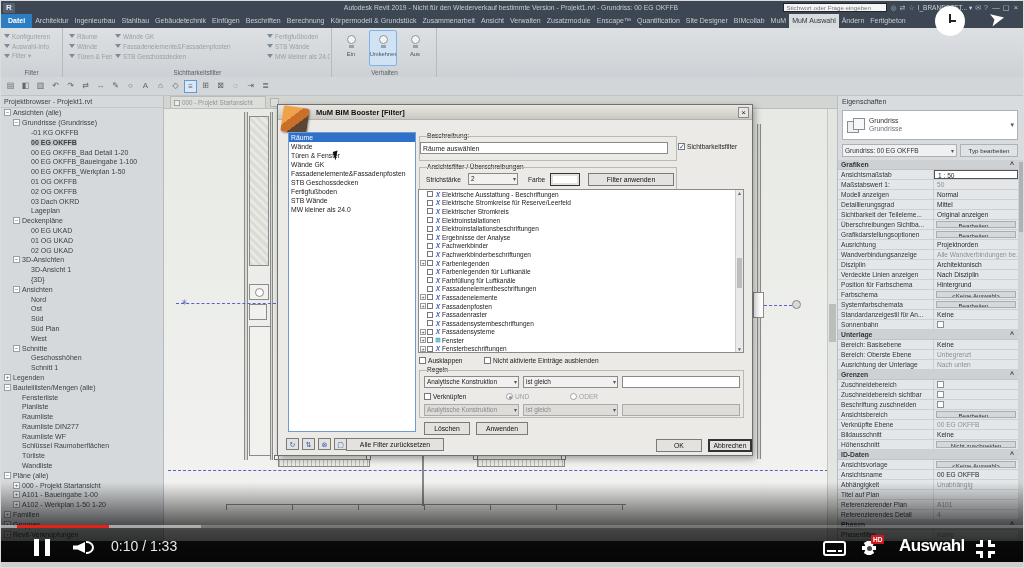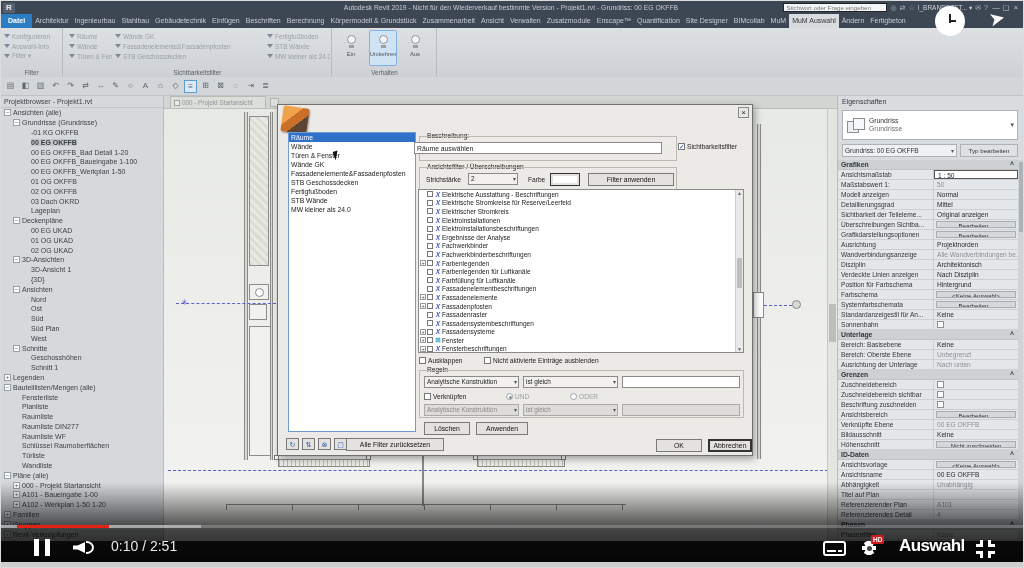--- a/index.html
+++ b/index.html
@@ -529,38 +529,39 @@
     <div class="art sqm" style="left:309px;top:359px;"></div>
     <div class="art sqm" style="left:397px;top:359px;"></div>
     <div class="art" style="left:258px;top:352px;width:2px;height:58px;border-left:1px solid #88888a;border-right:1px solid #88888a;"></div>
     <div class="art" style="left:62px;top:408px;width:400px;height:6px;border-top:1px solid #8a8a86;background:repeating-linear-gradient(90deg,#8a8a86 0 1px,transparent 1px 66px);"></div>
     <div id="cv-scroll">
         <div id="cv-thumb"></div>
       </div>
   </div>
 
   <div id="dialog">
+    <div id="dtitle">MuM BIM Booster [Filter]</div>
     <div id="dclose">×</div>
     <div id="dlogo"></div>
     <div id="dcats">
         <div class="cat sel">Räume</div>
         <div class="cat">Wände</div>
         <div class="cat">Türen &amp; Fenster</div>
         <div class="cat">Wände GK</div>
         <div class="cat">Fassadenelemente&amp;Fassadenpfosten</div>
         <div class="cat">STB Geschossdecken</div>
         <div class="cat">Fertigfußboden</div>
         <div class="cat">STB Wände</div>
         <div class="cat">MW kleiner als 24.0</div>
       </div>
     <div id="dcursor"></div>
 
     <span class="grplbl" style="left:147px;top:27px;">Beschreibung:</span>
     <div class="grp" style="left:141px;top:31px;width:258px;height:25px;"></div>
-    <input class="dinput" style="left: 136px; top: 37px; width: 248px;" value="Räume auswählen">
+    <input class="dinput" style="left: 142px; top: 37px; width: 248px;" value="Räume auswählen">
 
     <div class="cbrow" style="left:400px;top:38px;">
       <span class="cb on">✓</span>
       <span>Sichtbarkeitsfilter</span>
     </div>
 
     <span class="grplbl" style="left:147px;top:58px;">Ansichtsfilter / Überschreibungen</span>
     <div class="grp" style="left:141px;top:62px;width:258px;height:27px;"></div>
     <span class="grplbl" style="left:146px;top:71px;background:none;">Strichstärke</span>
     <div class="dsel" style="left:190px;top:68px;width:50px;">2</div>
@@ -913,21 +914,21 @@
   <div id="yt-red"></div>
   <div id="yt-controls">
     <div id="yt-pause">
         <span class="b1"></span>
         <span class="b2"></span>
       </div>
     <div class="vol">
         <span class="cone"></span>
         <span class="arc"></span>
       </div>
-    <div id="yt-time">0:10 / 2:51</div>
+    <div id="yt-time">0:10 / 1:33</div>
     <div class="cc"></div>
     <div class="gear">
         <i class="s1"></i>
         <i class="s2"></i>
         <i class="s3"></i>
         <i class="s4"></i>
         <b></b>
       </div>
     <div class="hdbadge">HD</div>
     <div id="yt-logo">Auswahl</div>

